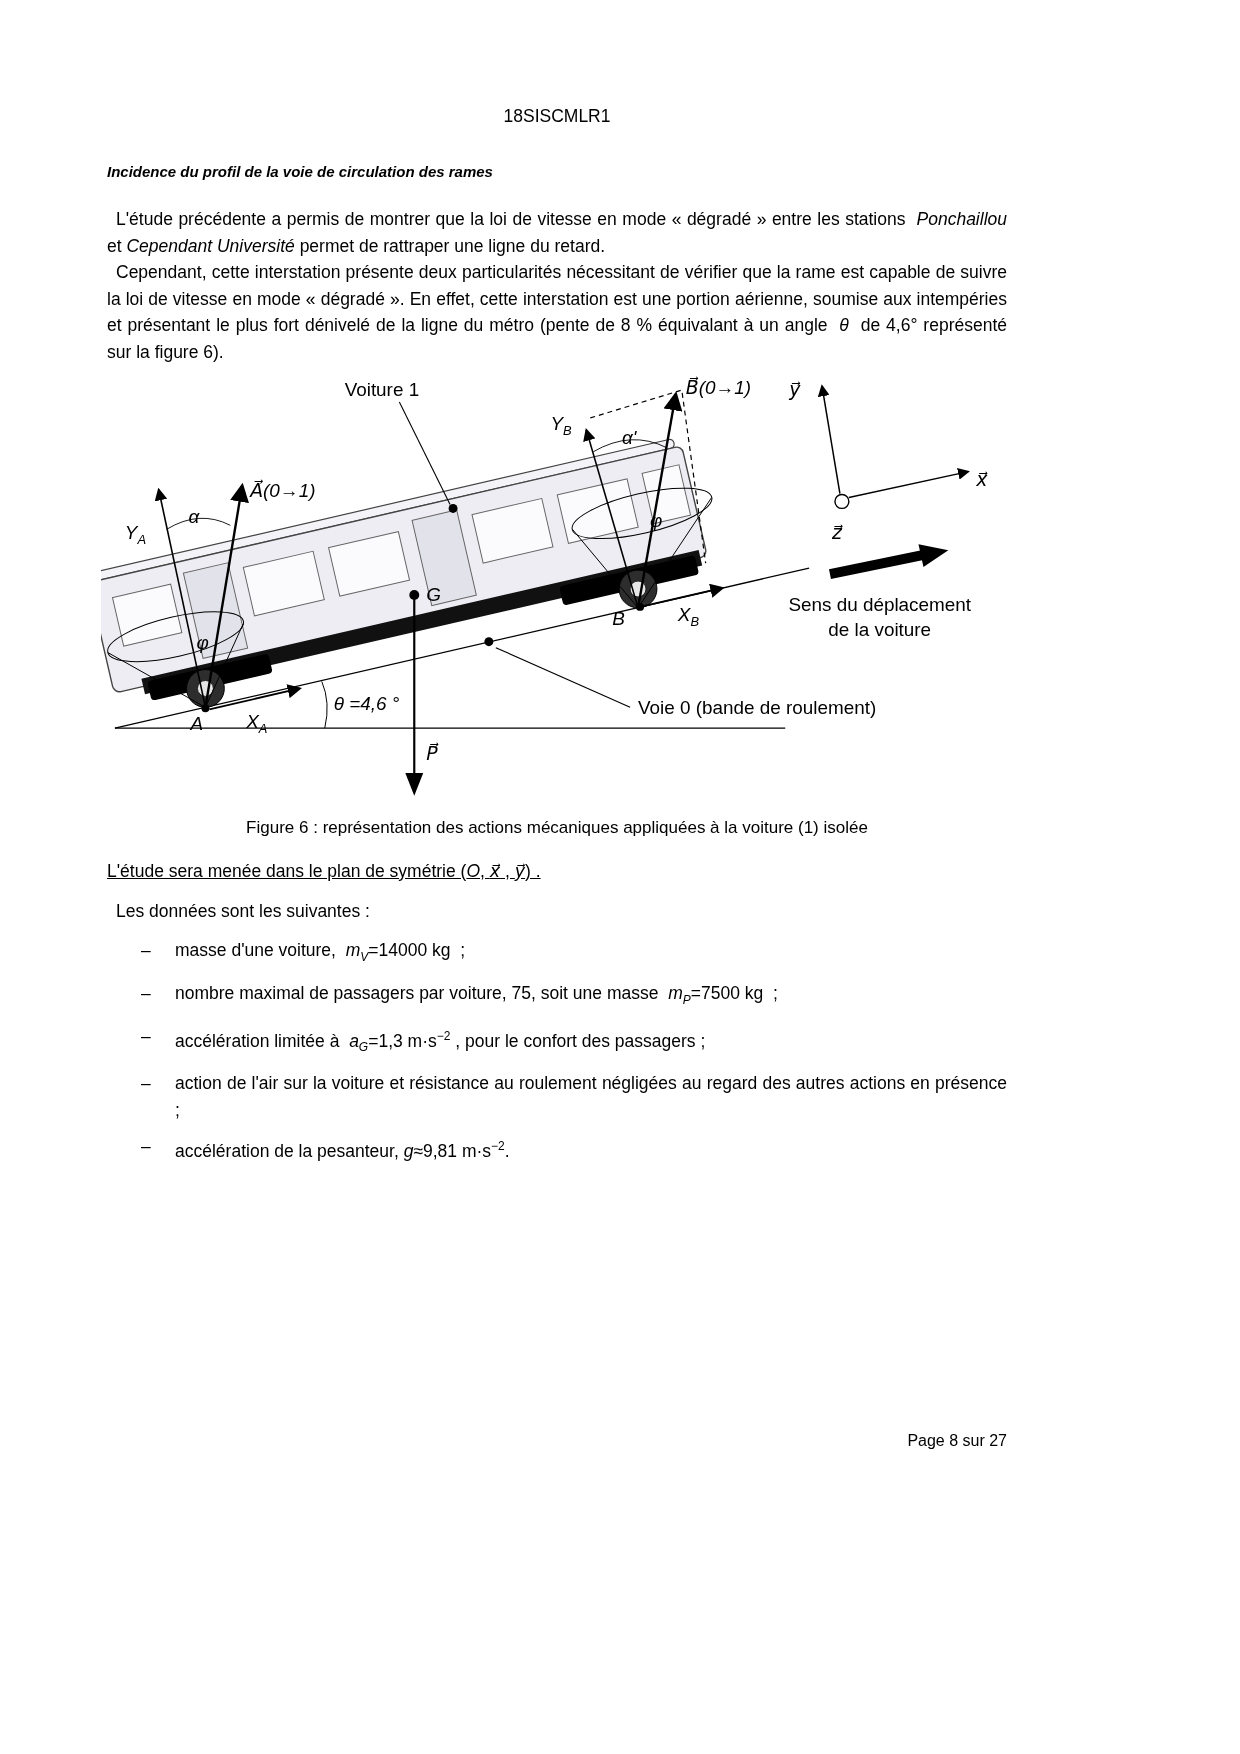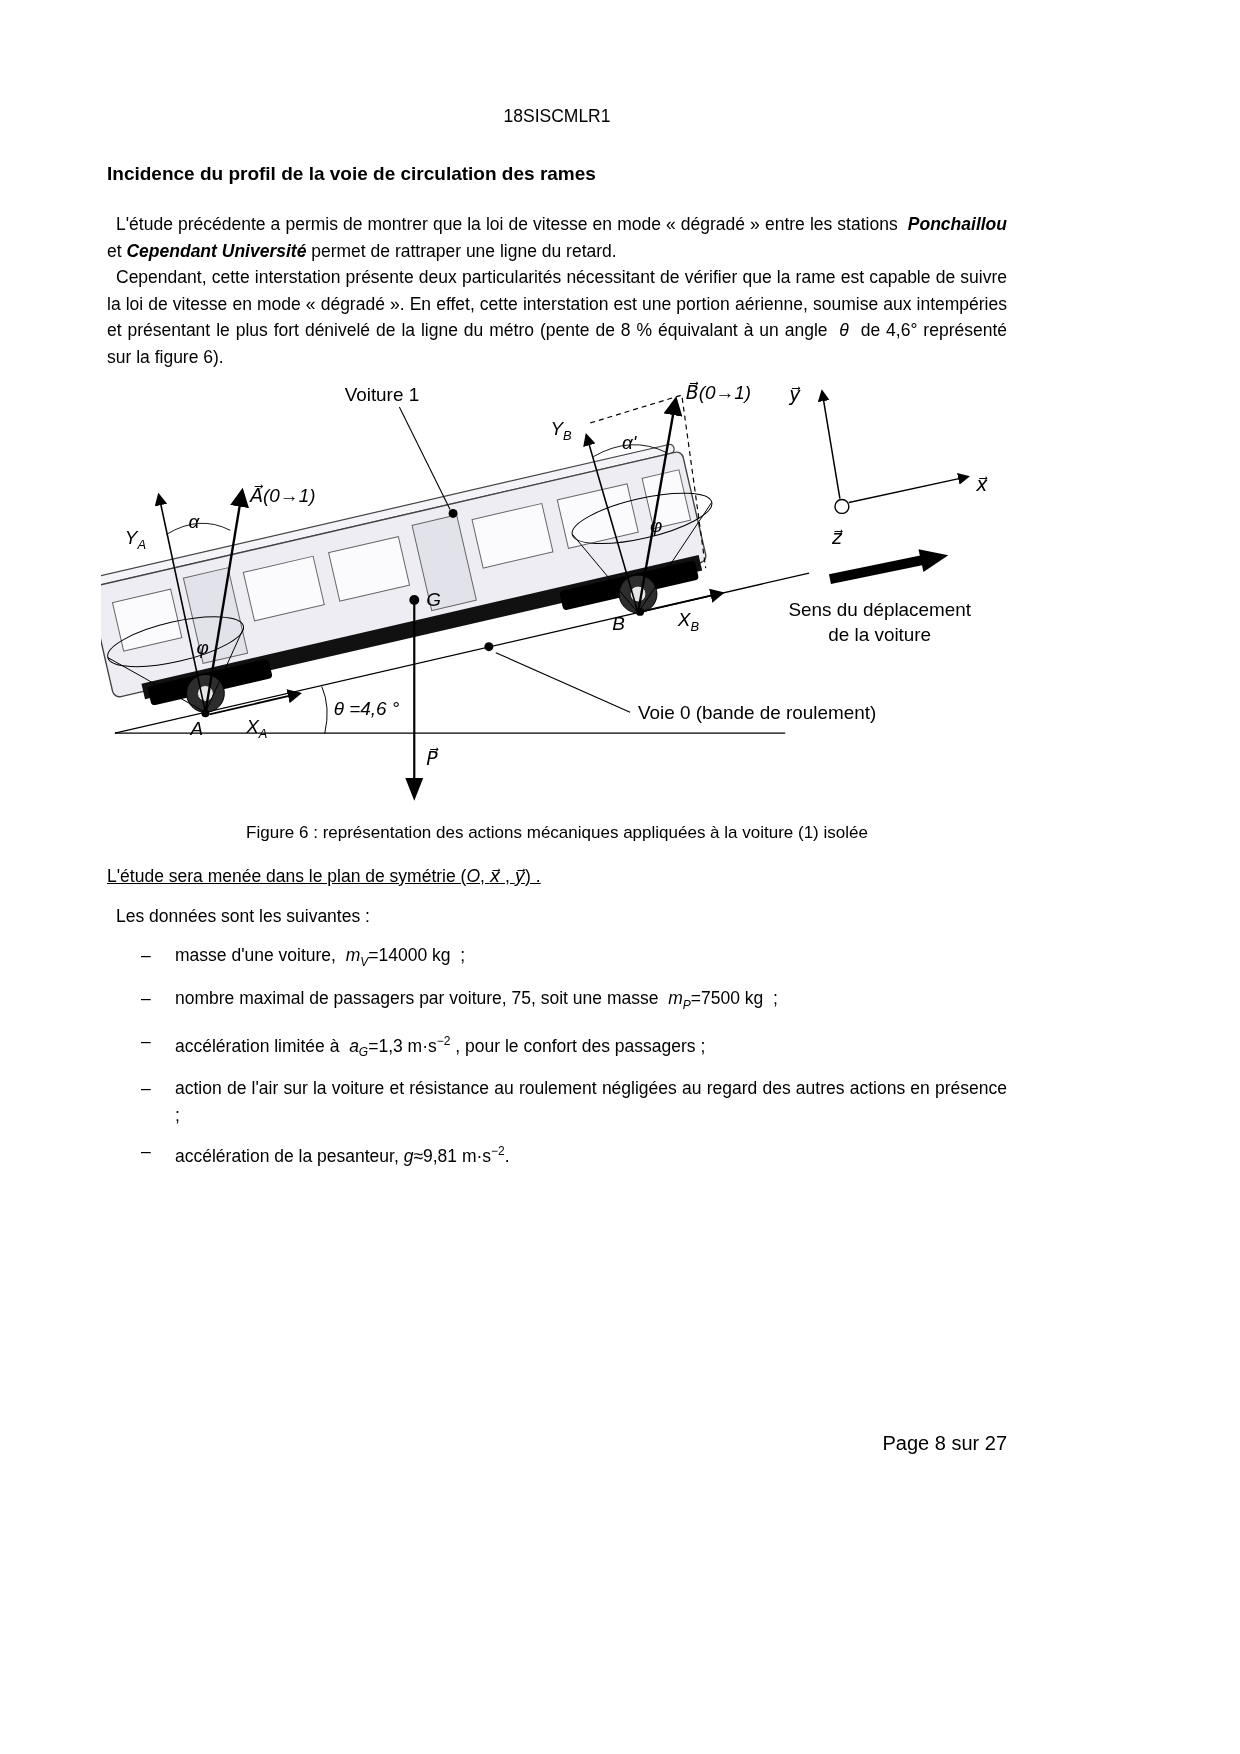--- a/index.html
+++ b/index.html
@@ -4,39 +4,39 @@
 <style>
   * { box-sizing: border-box; }
   html, body { margin: 0; padding: 0; }
   body {
     width: 1240px; height: 1754px; background: #ffffff; color: #000;
     font-family: "Liberation Sans", "DejaVu Sans", sans-serif;
   }
   .page { position: relative; width: 1240px; height: 1754px; overflow: hidden; background: #fff; }
   .content { position: absolute; left: 107px; top: 0; width: 900px; }
   .doc-ref { margin-top: 106px; text-align: center; font-size: 17.5px; }
-  h1.title { margin: 36px 0 0 0; font-size: 19px; font-weight: bold; }
+  h1.title { margin: 36px 0 0 0; font-size: 15px; font-weight: bold; font-style: italic; }
   p { margin: 0; font-size: 17.5px; line-height: 26.5px; }
   .para { text-align: justify; text-indent: 9px; }
   .p1 { margin-top: 26px; }
   .p2 { }
   .it { font-style: italic; }
-  .bold-it { font-weight: bold; font-style: italic; }
+  .bold-it { font-weight: normal; font-style: italic; }
   sub { font-size: 12px; }
   sup { font-size: 12px; }
   .fig { display: block; margin-top: 2px; margin-left: -6px; }
   .caption { margin-top: 12px; text-align: center; font-size: 17px; }
   .remark { margin-top: 40px; padding-left: 58px; text-indent: -48px; text-align: justify; }
   .plan { margin-top: 16px; text-decoration: underline; }
   .data-intro { margin-top: 14px; text-indent: 9px; }
   ul.data-list { list-style: none; margin: 12px 0 0 0; padding: 0 0 0 34px; }
   ul.data-list li { display: flex; margin-bottom: 10px; font-size: 17.5px; line-height: 26.5px; }
   .dash { width: 34px; flex: 0 0 34px; }
   .li-text { flex: 1; text-align: justify; }
-  .footer { position: absolute; top: 1432px; left: 107px; width: 900px; text-align: right; font-size: 20px; }
+  .footer { position: absolute; top: 1432px; left: 107px; width: 900px; text-align: right; font-size: 16px; }
   svg text { font-family: "Liberation Sans", "DejaVu Sans", sans-serif; }
   .flabel { font-size: 19px; }
   .fmath { font-size: 19px; font-style: italic; }
   .fsub { font-size: 13px; font-style: italic; }
 </style>
 </head>
 <body>
 
 <div class="page">
   <div class="content">

